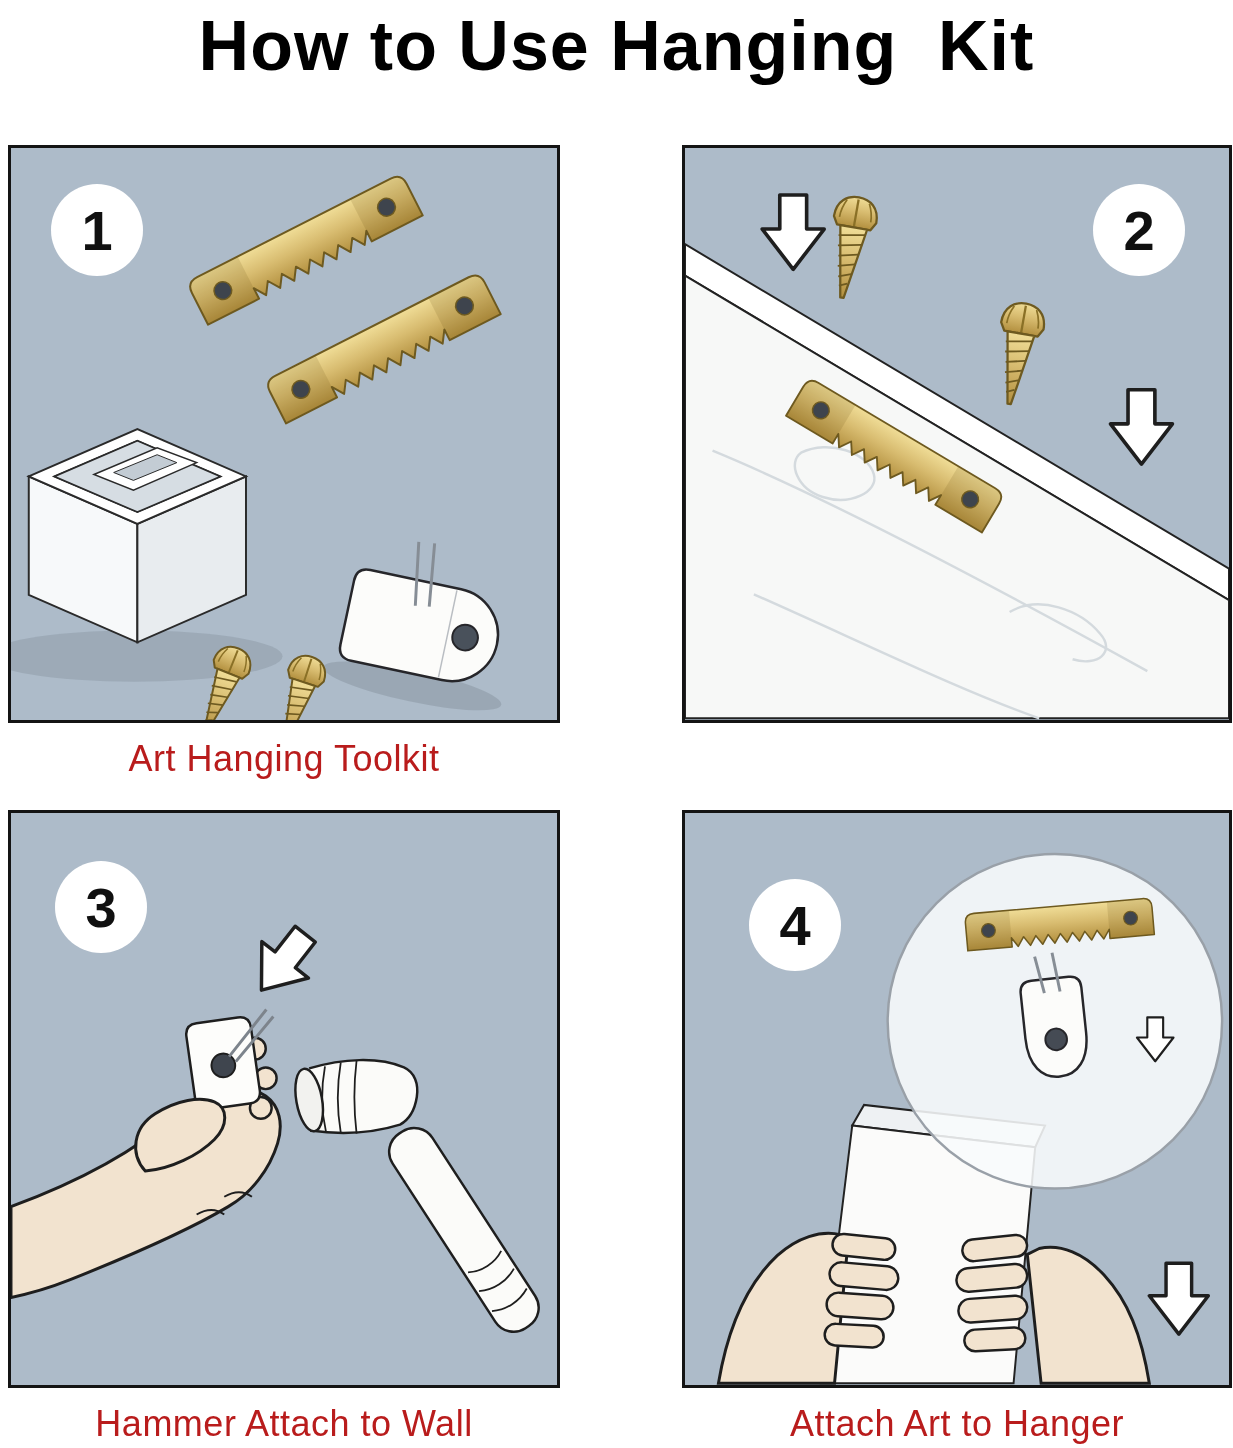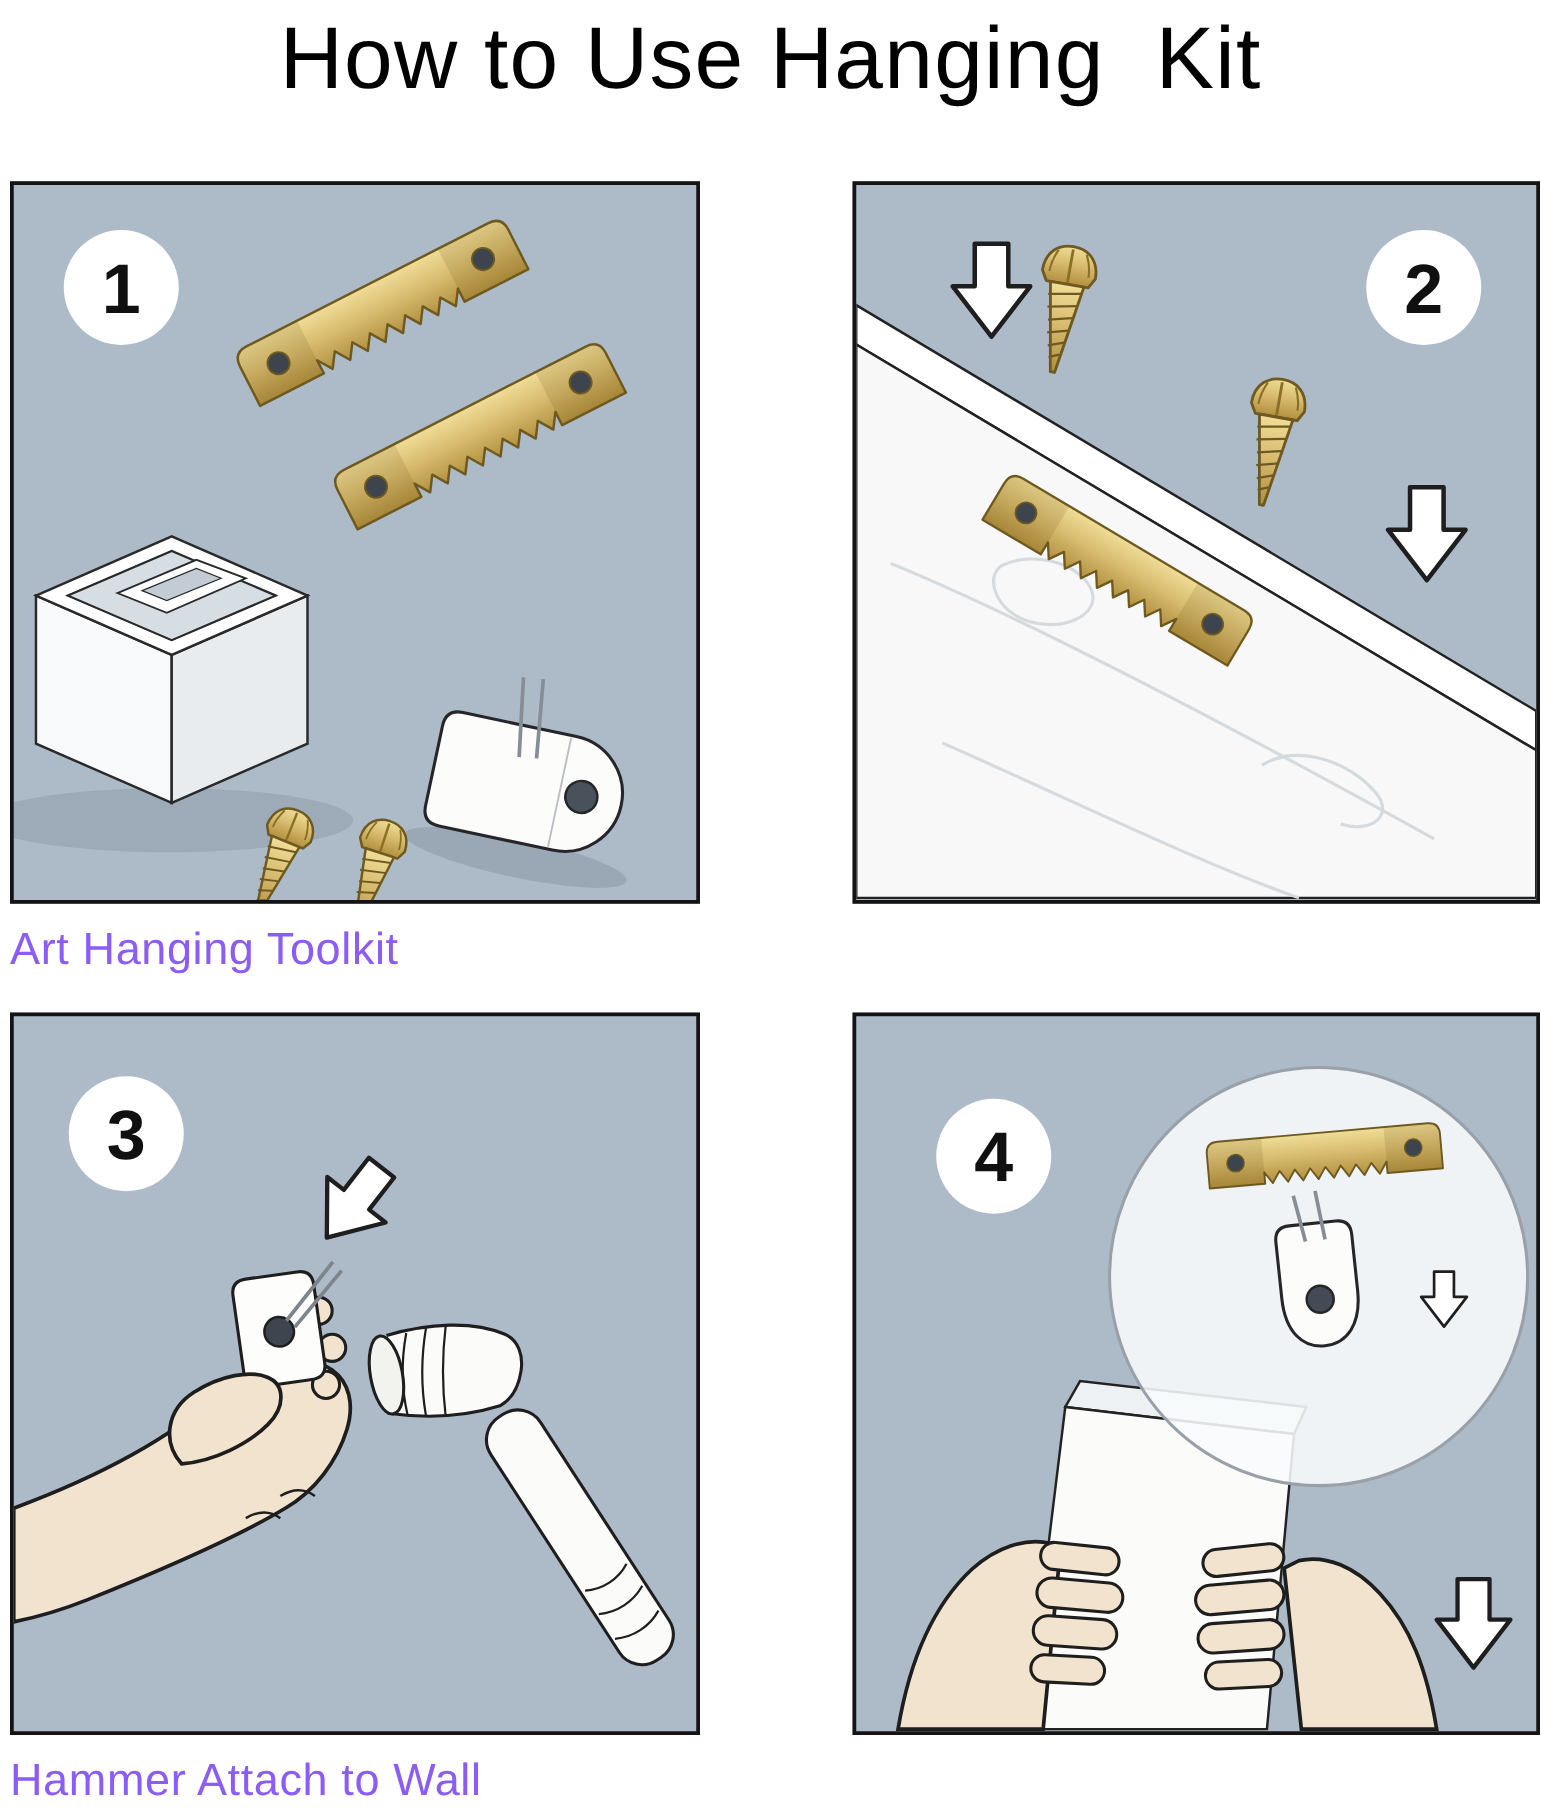--- a/index.html
+++ b/index.html
@@ -6,21 +6,21 @@
   html,body{background:#ffffff}
   body{
     width:1233px;height:1448px;
     font-family:"Liberation Sans",sans-serif;
     overflow:hidden;
   }
   .title{
     height:145px;
     display:flex;justify-content:center;align-items:flex-start;
     padding-top:6px;
-    font-size:70px;font-weight:400;letter-spacing:1px;color:#000;
+    font-size:70px;font-weight:700;letter-spacing:1px;color:#000;
     white-space:pre;
   }
   .grid{
     display:grid;
     grid-template-columns:552px 550px;
     column-gap:122px;
     row-gap:30px;
     margin-left:8px;
   }
   figure{position:relative}
@@ -37,22 +37,23 @@
     background:#ffffff;
     display:flex;align-items:center;justify-content:center;
     font-size:56px;font-weight:700;color:#101010;
   }
   .badge-1{top:36px;left:40px}
   .badge-2{top:36px;right:44px}
   .badge-3{top:48px;left:44px}
   .badge-4{top:66px;left:64px}
   figcaption{
     margin-top:14px;
+    text-align:center;
     font-size:36px;line-height:1.2;
-    color:#8b5cf6;letter-spacing:0.5px;
+    color:#b91c1c;letter-spacing:0.5px;
   }
 </style>
 </head>
 <body>
 
 <h1 class="title">How to Use Hanging  Kit</h1>
 
 <div class="grid">
 
   <figure>
@@ -221,15 +222,16 @@
           <path d="M12,0 L50,0 Q62,0 62,12 L62,58 C62,86 49,100 31,100 C13,100 0,86 0,58 L0,12 Q0,0 12,0 Z" fill="#fcfcfa" stroke="#26262a" stroke-width="2.5"></path>
           <circle cx="31" cy="62" r="11" fill="#454b54" stroke="#26262a" stroke-width="2"></circle>
           <path d="M24,14 L18,-24 M40,14 L36,-26" stroke="#868d95" stroke-width="3"></path>
         </g>
 
         <use href="#arrowSym" transform="translate(478,206) scale(0.62)"></use>
         <use href="#arrowSym" transform="translate(502,456)"></use>
       </svg>
       <div class="badge badge-4">4</div>
     </div>
+    <figcaption>Attach Art to Hanger</figcaption>
   </figure>
 
 </div>
 
 </body></html>

